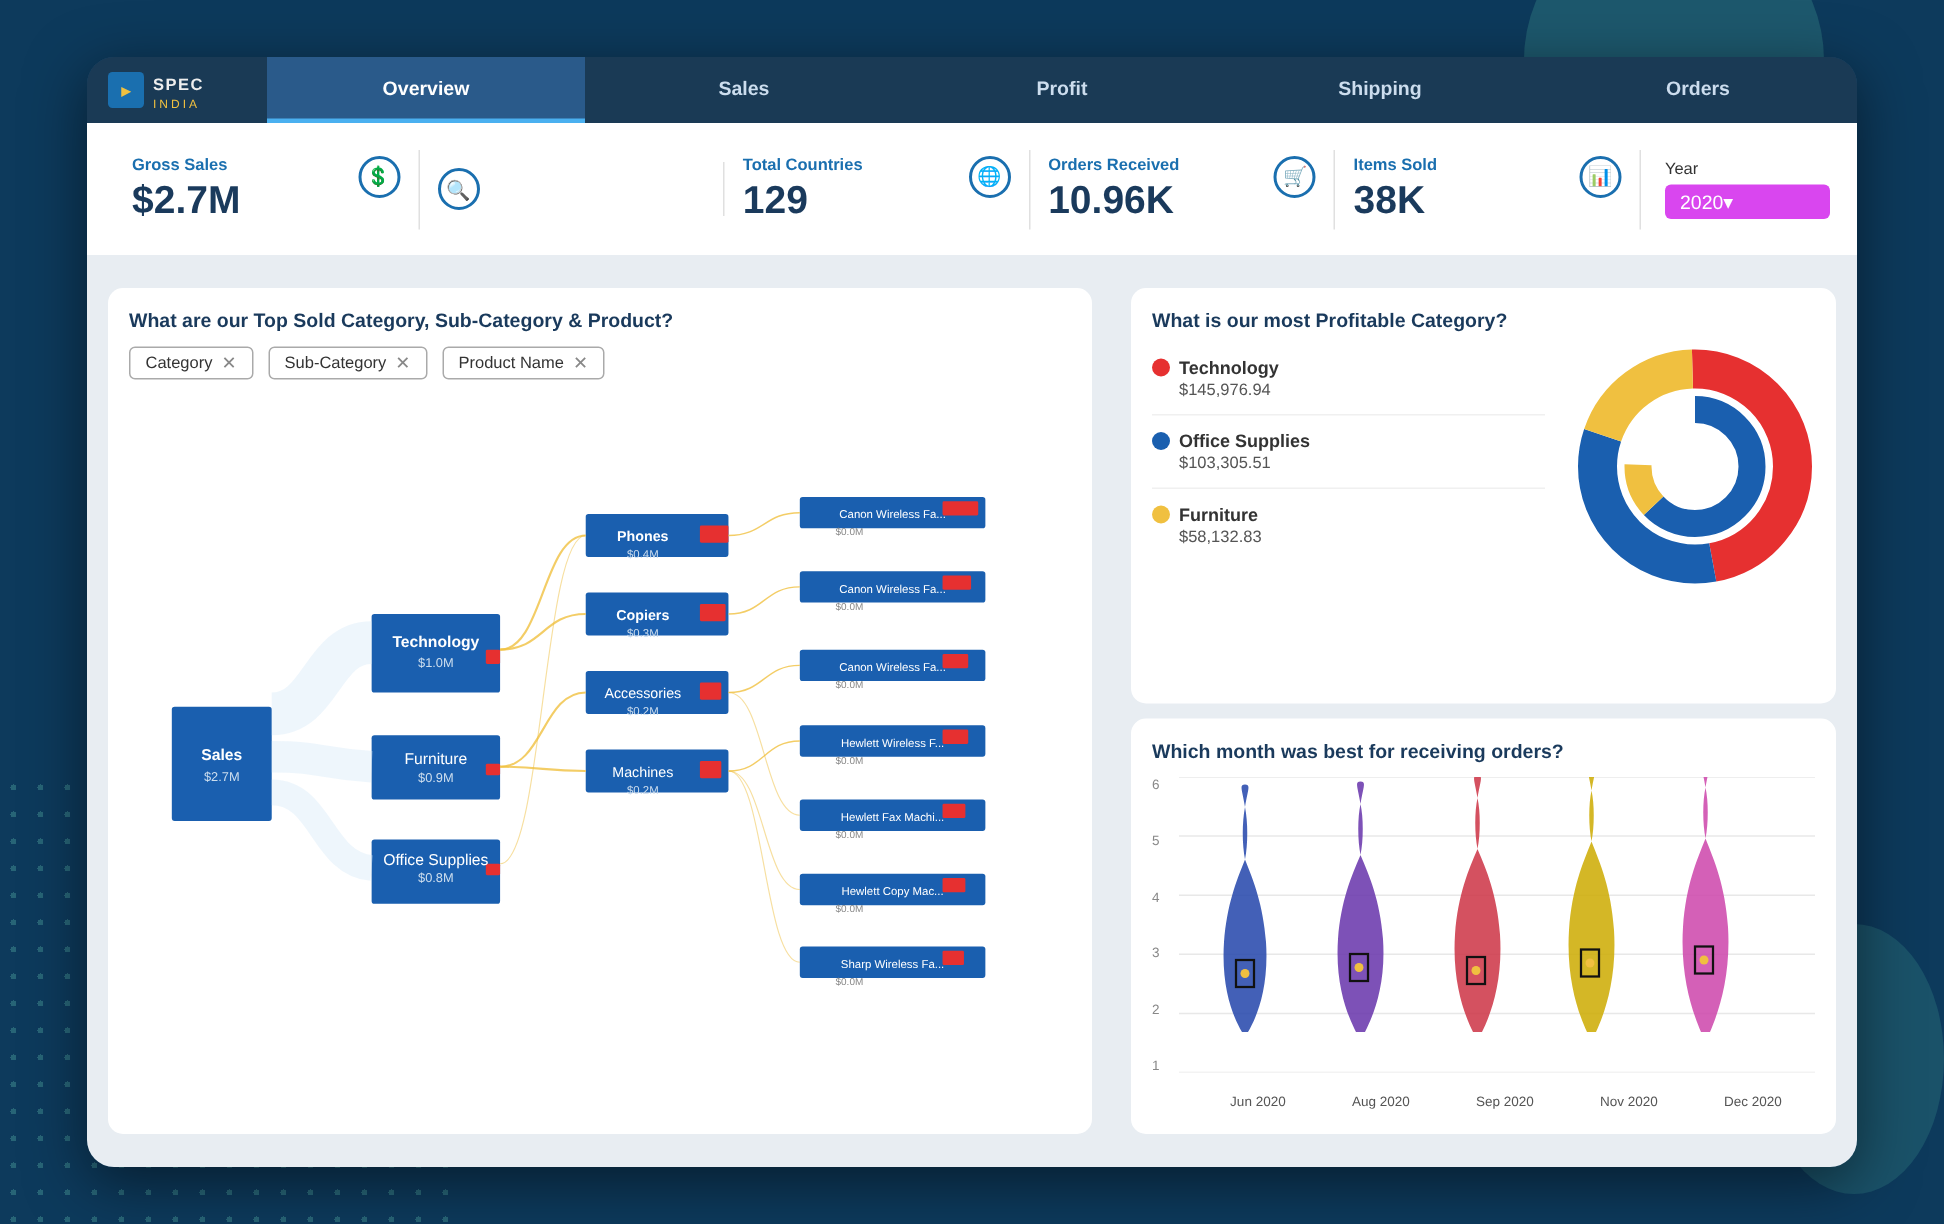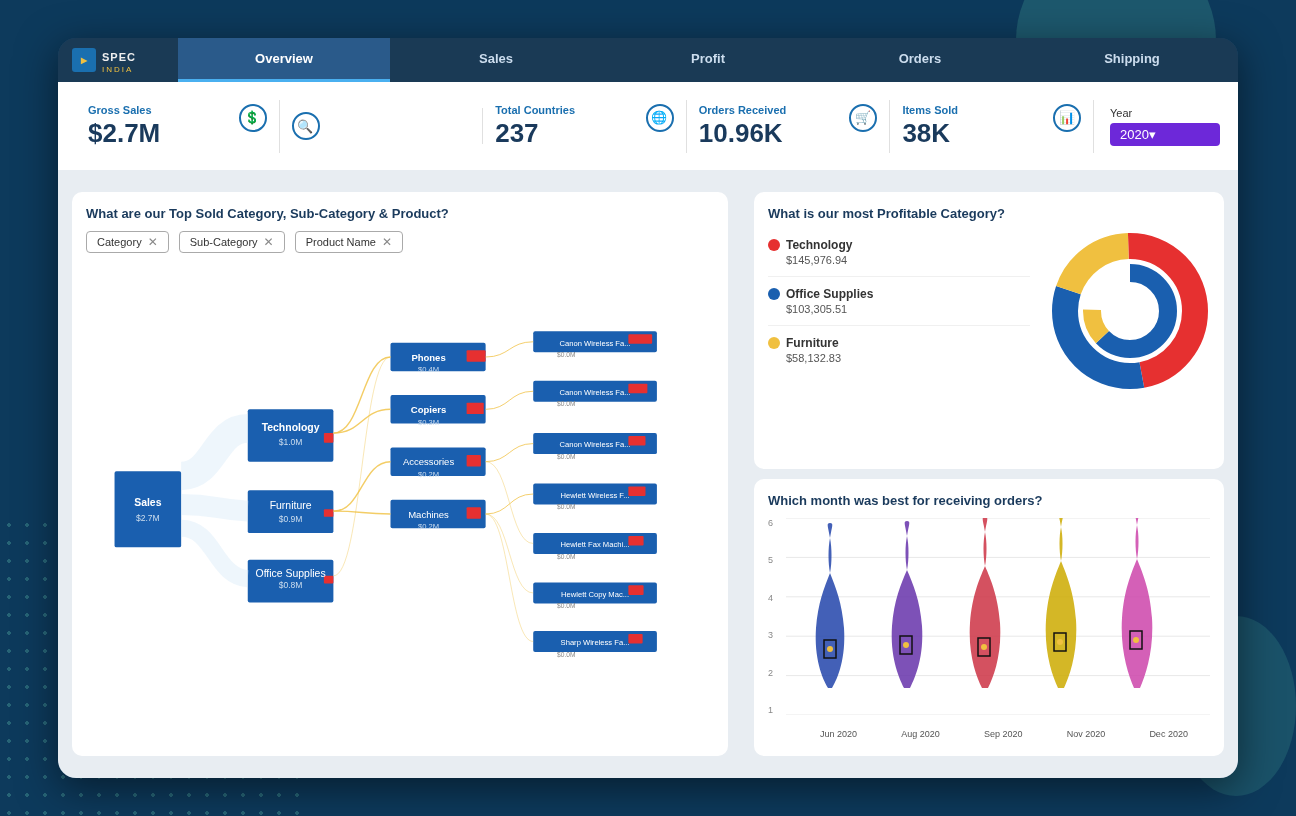--- a/index.html
+++ b/index.html
@@ -119,21 +119,21 @@
       display: flex; align-items: center; justify-content: center;
       font-size: 13px;
       color: #1a6faf;
       float: right;
     }
     .year-selector {
       display: flex; flex-direction: column; gap: 4px; min-width: 120px; padding-left: 16px;
     }
     .year-label { font-size: 11px; color: #333; font-weight: 400; }
     .year-dropdown {
-      background: #6d28d9;
+      background: #d946ef;
       color: white;
       border: none;
       border-radius: 4px;
       padding: 4px 10px;
       font-size: 13px;
       display: flex; align-items: center; justify-content: flex-start;
       cursor: pointer;
       width: 110px;
     }
     
@@ -241,22 +241,22 @@
       </div>
       <div>
         <span class="logo-text">SPEC</span>
         <span class="logo-sub">INDIA</span>
       </div>
     </div>
     <div class="nav-tabs">
       <div class="nav-tab active">Overview</div>
       <div class="nav-tab">Sales</div>
       <div class="nav-tab">Profit</div>
+      <div class="nav-tab">Shipping</div>
       <div class="nav-tab">Orders</div>
-      <div class="nav-tab">Shipping</div>
     </div>
   </div>
 
   <div class="kpi-strip">
     <div class="kpi-item">
       <div style="display:flex; justify-content:space-between; align-items:flex-start;">
         <div>
           <div class="kpi-label">Gross Sales</div>
           <div class="kpi-value">$2.7M</div>
         </div>
@@ -265,21 +265,21 @@
     </div>
     <div class="kpi-item">
       <div style="display:flex; justify-content:space-between; align-items:flex-start;">
         <div class="kpi-icon">🔍</div>
       </div>
     </div>
     <div class="kpi-item">
       <div style="display:flex; justify-content:space-between; align-items:flex-start;">
         <div>
           <div class="kpi-label">Total Countries</div>
-          <div class="kpi-value">237</div>
+          <div class="kpi-value">129</div>
         </div>
         <div class="kpi-icon">🌐</div>
       </div>
     </div>
     <div class="kpi-item">
       <div style="display:flex; justify-content:space-between; align-items:flex-start;">
         <div>
           <div class="kpi-label">Orders Received</div>
           <div class="kpi-value">10.96K</div>
         </div>

